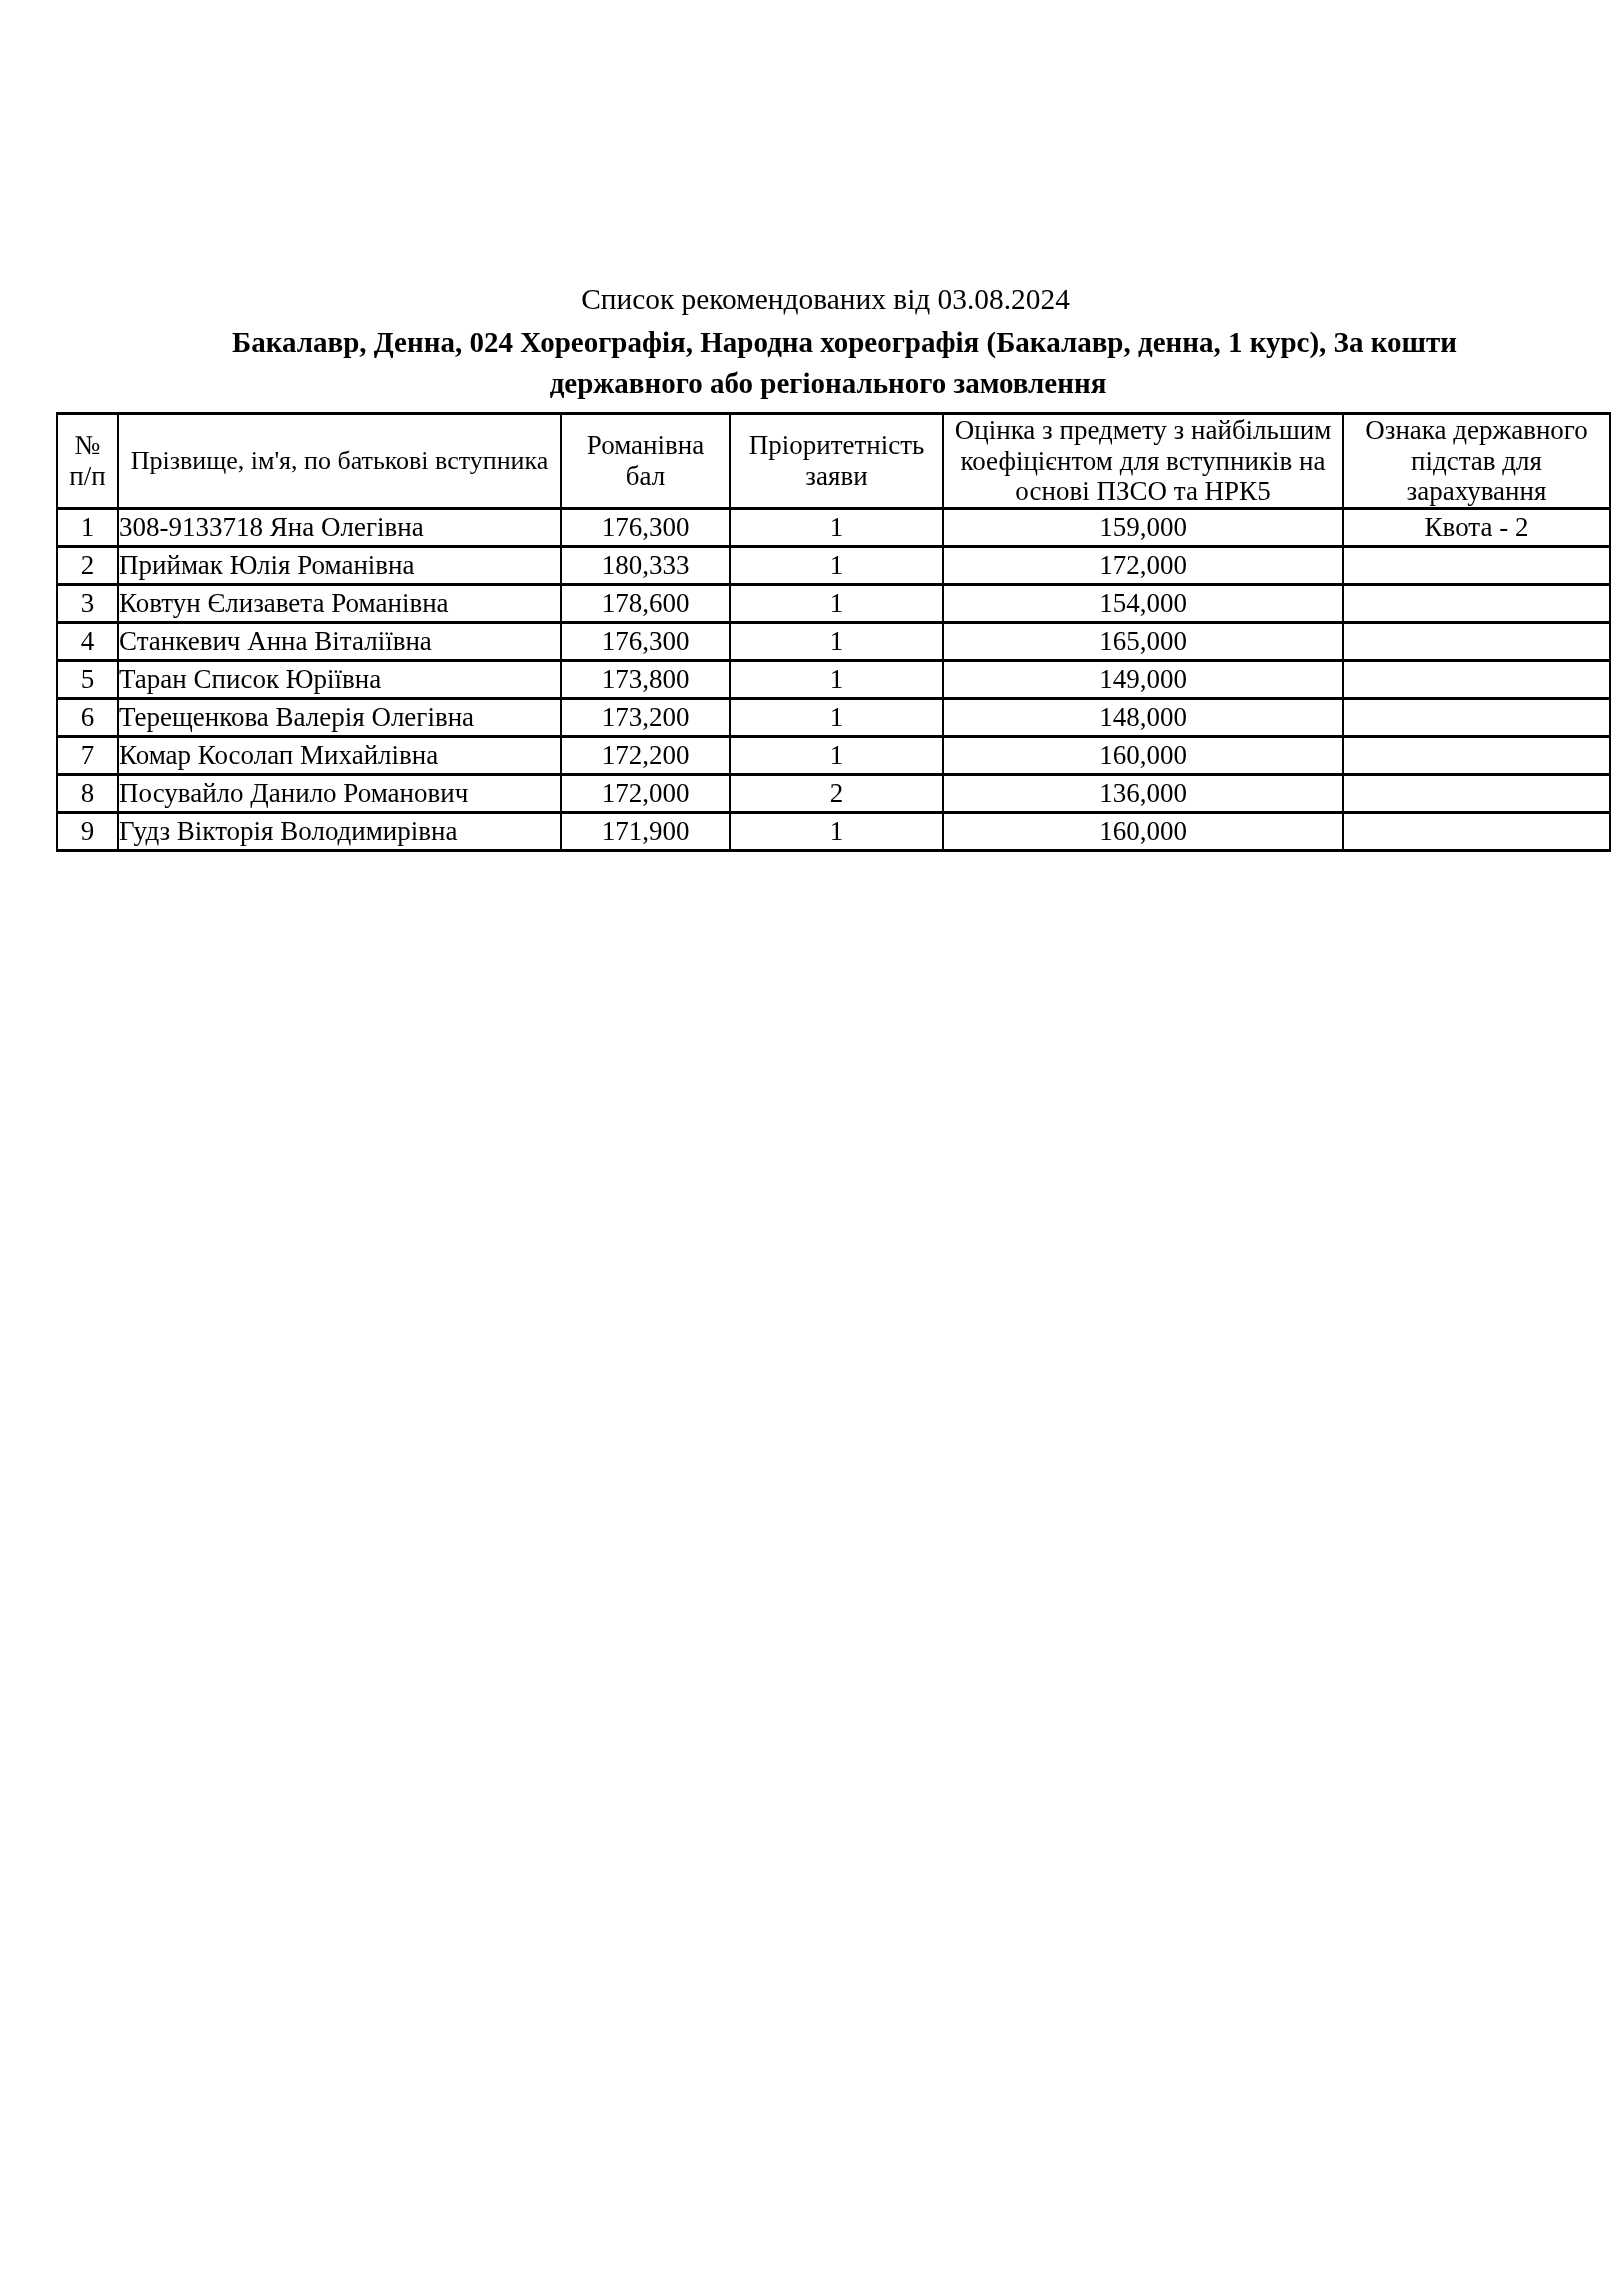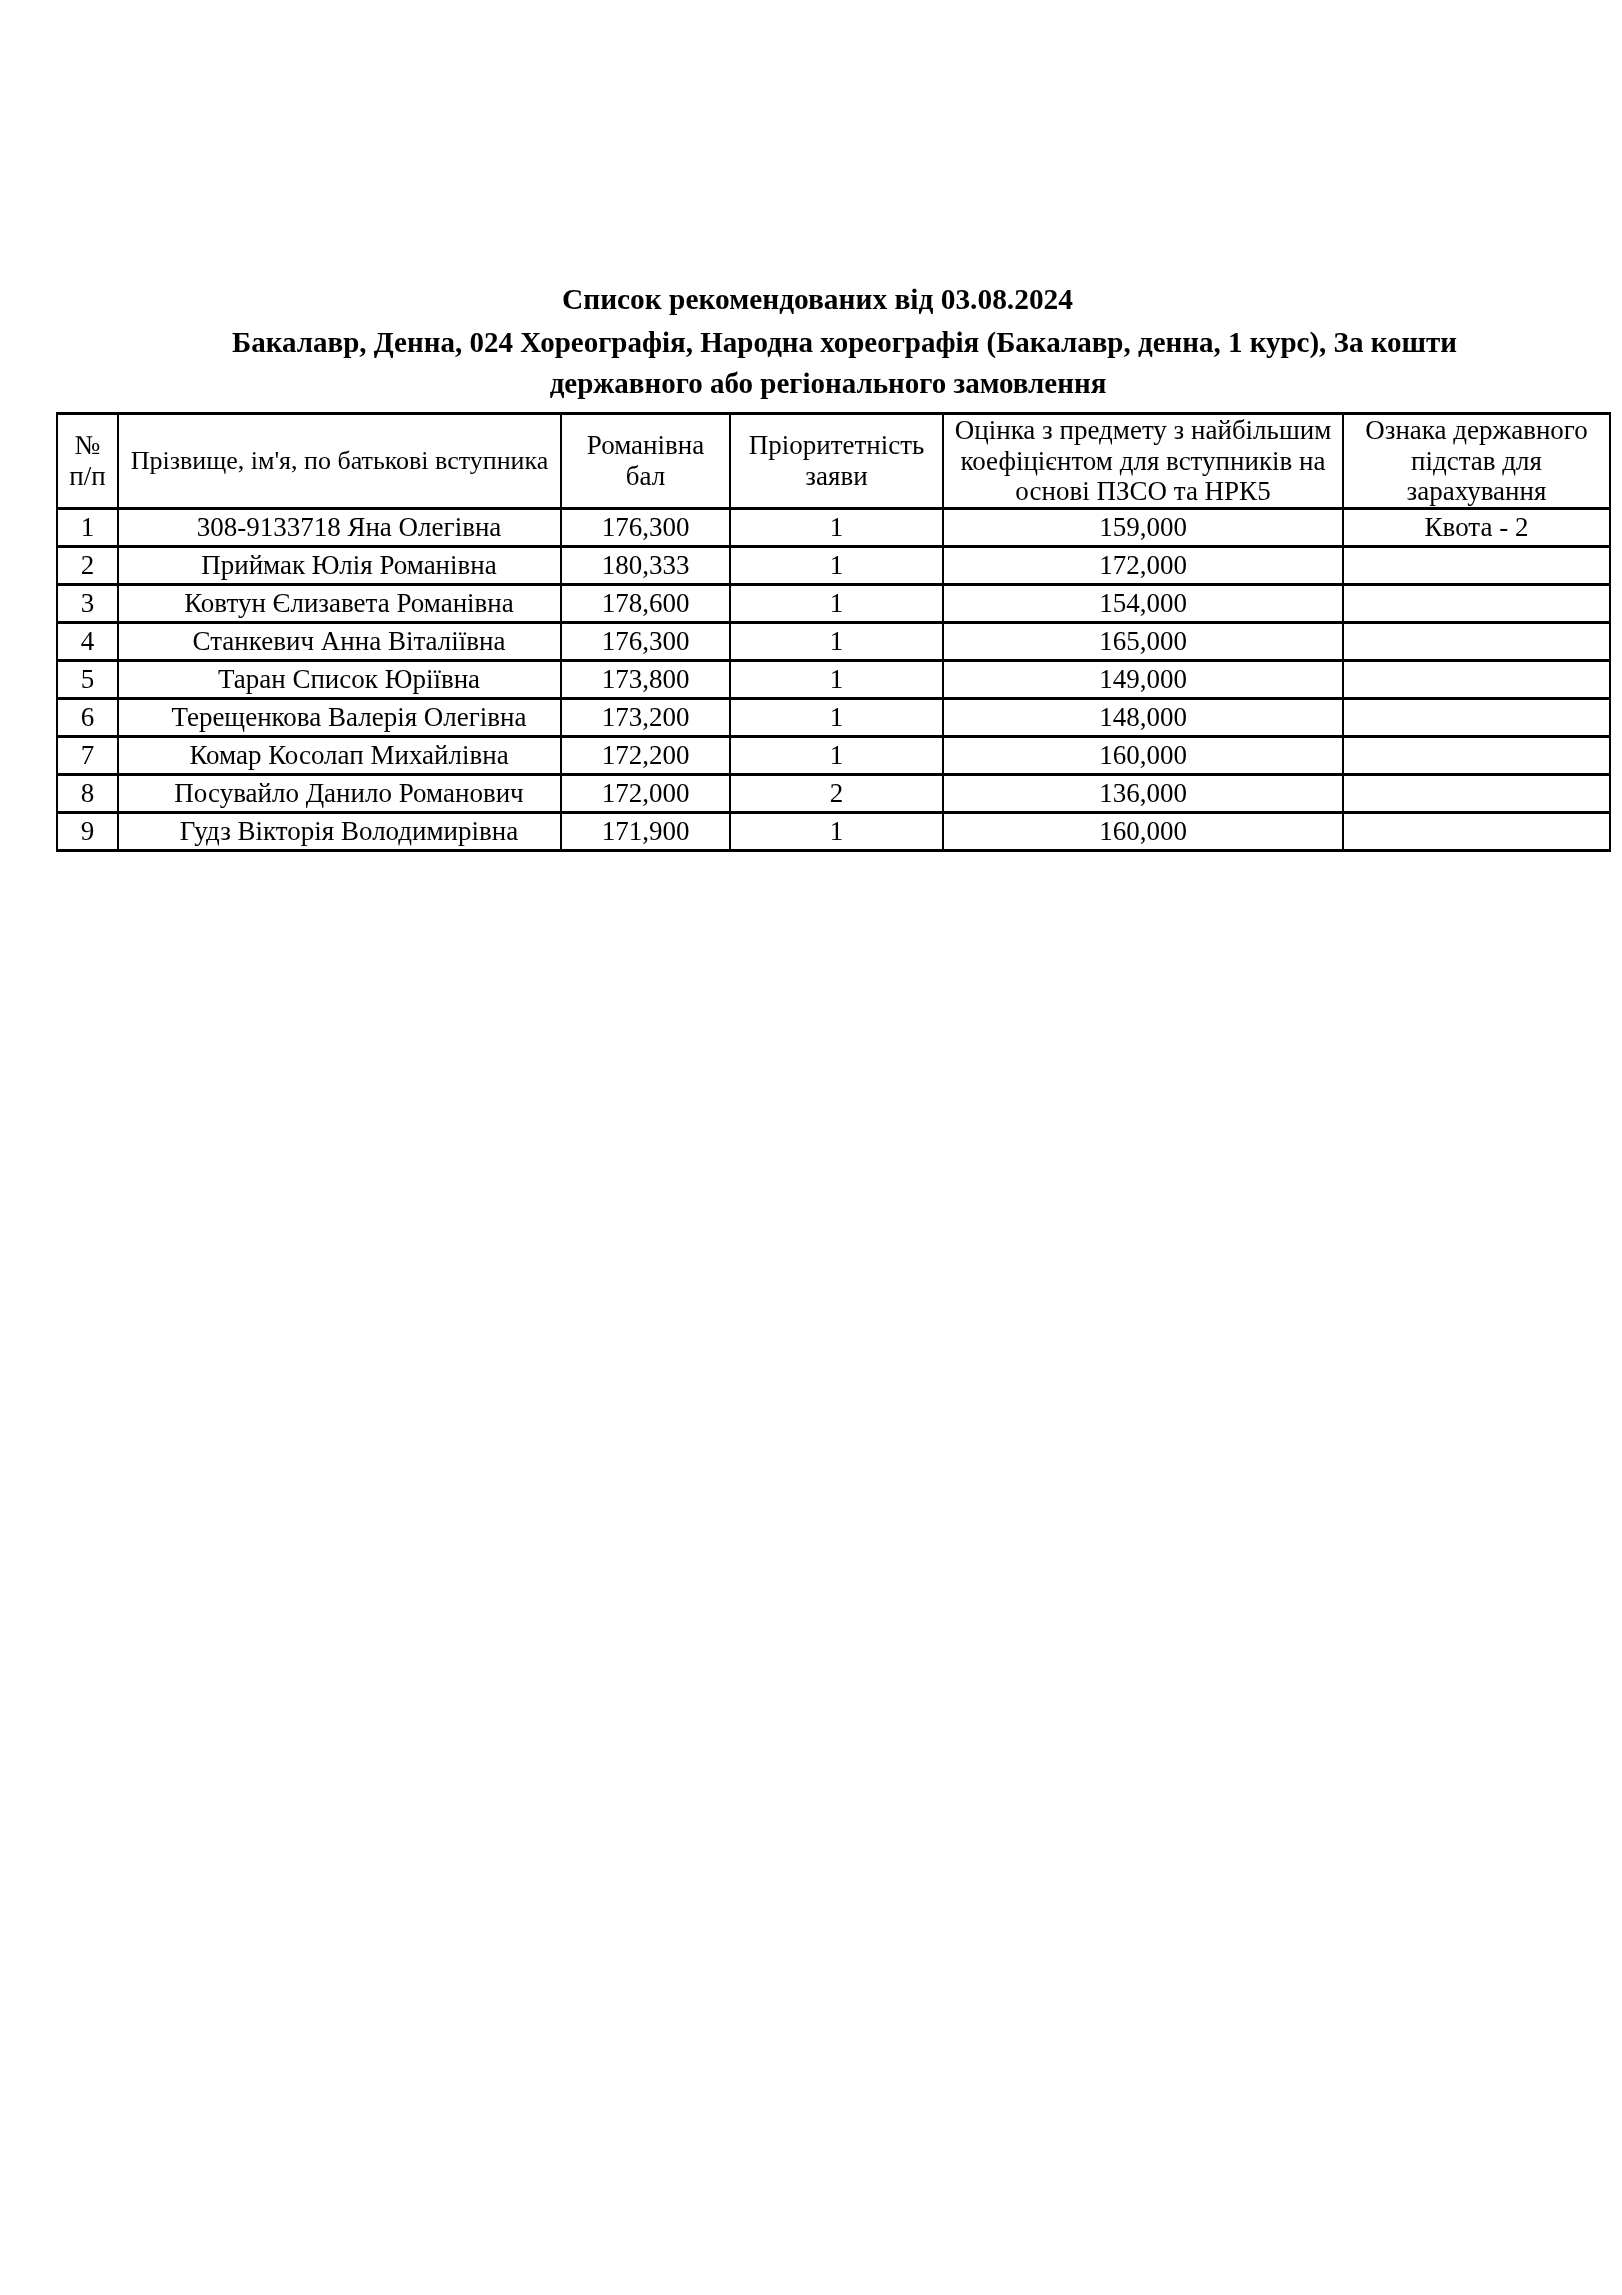--- a/index.html
+++ b/index.html
@@ -12,27 +12,26 @@
     width: 1623px;
     height: 2295px;
     background: #ffffff;
     color: #000000;
     font-family: "Liberation Serif", "DejaVu Serif", serif;
     overflow: hidden;
   }
   .doc-title {
     position: absolute;
     top: 280px;
-    left: 52px;
+    left: 60px;
     width: 1531px;
     text-align: center;
     font-size: 29.4px;
     line-height: 39px;
     white-space: nowrap;
-    font-weight: bold;
   }
   .doc-subtitle {
     position: absolute;
     top: 322px;
     left: 56px;
     width: 1544px;
     font-size: 29px;
     font-weight: bold;
     line-height: 41px;
     text-indent: 33px;
@@ -66,22 +65,22 @@
   }
   .applicants th.h-name {
     white-space: nowrap;
     font-size: 26px;
     font-family: Liberation Serif, serif;
   }
   .applicants td {
     height: 35px;
   }
   .applicants td.cell-name {
-    text-align: center;
-    padding-left: 19px;
+    text-align: left;
+    padding-left: 0;
   }
   col.c-num      { width: 61px; }
   col.c-name     { width: 443px; }
   col.c-score    { width: 169px; }
   col.c-priority { width: 213px; }
   col.c-subject  { width: 400px; }
   col.c-special  { width: 267px; }
 </style>
 </head>
 <body>

